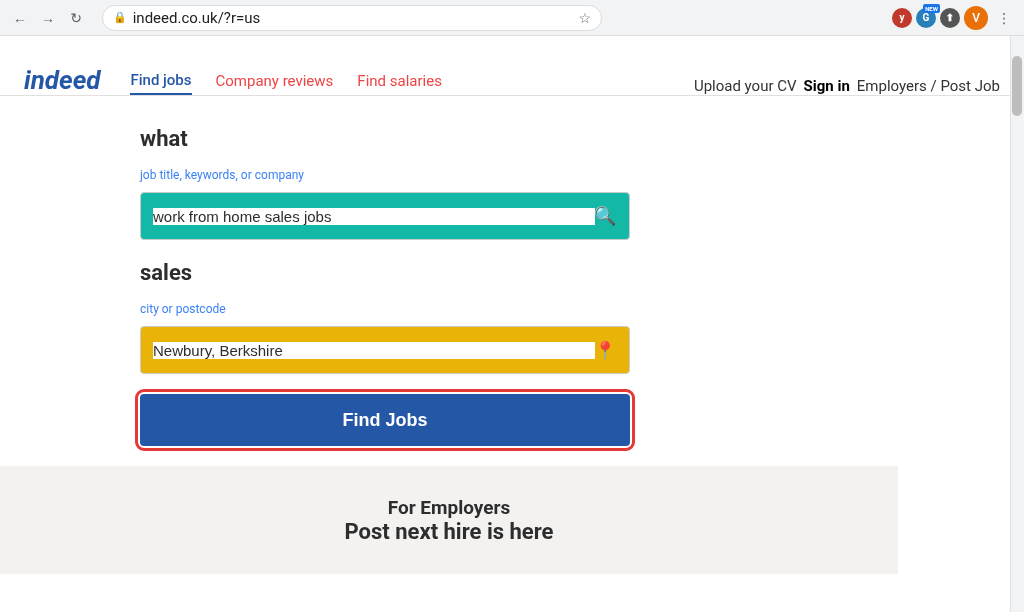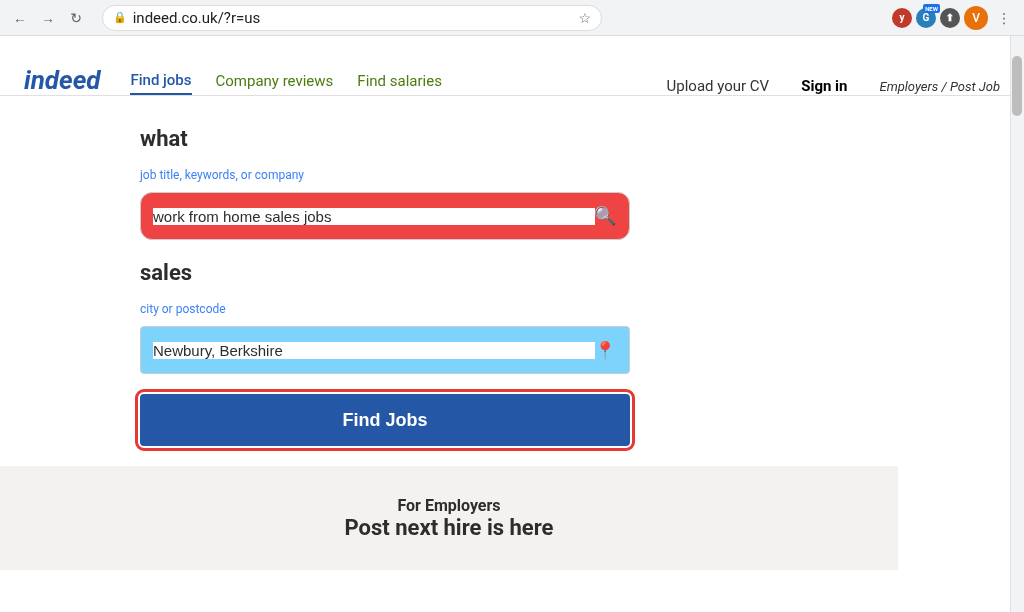--- a/index.html
+++ b/index.html
@@ -153,51 +153,50 @@
       font-style: italic;
     }
     .nav-links {
       display: flex;
       align-items: center;
       gap: 24px;
       flex: 1;
     }
     .nav-link {
       font-size: 15px;
-      color: #4d7c0f;
+      color: #ef4444;
       text-decoration: none;
       cursor: pointer;
       padding-bottom: 4px;
     }
     .nav-link.active {
       color: #2557a7;
       border-bottom: 2px solid #2557a7;
       font-weight: 500;
     }
     .nav-right {
       display: flex;
       align-items: center;
-      gap: 32px;
+      gap: 7px;
     }
     .upload-cv {
       font-size: 15px;
       color: #333;
       cursor: pointer;
     }
     .sign-in-btn {
       font-size: 15px;
       color: #000000;
       font-weight: 700;
       cursor: pointer;
     }
     .employers-btn {
-      font-size: 13px;
+      font-size: 15px;
       color: #333;
       cursor: pointer;
-      font-style: italic;
     }
 
     
     .main-content {
       padding: 30px 140px 20px;
     }
 
     .search-section {
       max-width: 500px;
     }
@@ -212,25 +211,25 @@
       font-size: 12px;
       color: #3b82f6;
       margin-bottom: 10px;
       margin-top: 17px;
     }
 
     .search-input-wrapper {
       display: flex;
       align-items: center;
       border: 1px solid #ccc;
-      border-radius: 12px;
+      border-radius: 4px;
       padding: 0 12px;
       height: 48px;
       width: 490px;
-      background: #ef4444;
+      background: #14b8a6;
       margin-bottom: 20px;
     }
     .search-input-wrapper input {
       flex: 1;
       border: none;
       outline: none;
       font-size: 15px;
       color: #2d2d2d;
     }
     .search-icon-btn {
@@ -242,21 +241,21 @@
     }
 
     .location-input-wrapper {
       display: flex;
       align-items: center;
       border: 1px solid #ccc;
       border-radius: 4px;
       padding: 0 12px;
       height: 48px;
       width: 490px;
-      background: #7dd3fc;
+      background: #eab308;
       margin-bottom: 20px;
     }
     .location-input-wrapper input {
       flex: 1;
       border: none;
       outline: none;
       font-size: 15px;
       color: #2d2d2d;
     }
     .location-pin-icon {
@@ -281,21 +280,21 @@
     
     .employers-section {
       background: #f3f2f1;
       margin-top: 20px;
       padding: 30px 20px;
       text-align: center;
       margin-left: -140px;
       margin-right: -14px;
     }
     .employers-title {
-      font-size: 16px;
+      font-size: 19px;
       font-weight: 700;
       color: #2d2d2d;
       display: block;
     }
     .employers-subtitle {
       font-size: 22px;
       font-weight: 700;
       color: #2d2d2d;
       display: block;
     }

